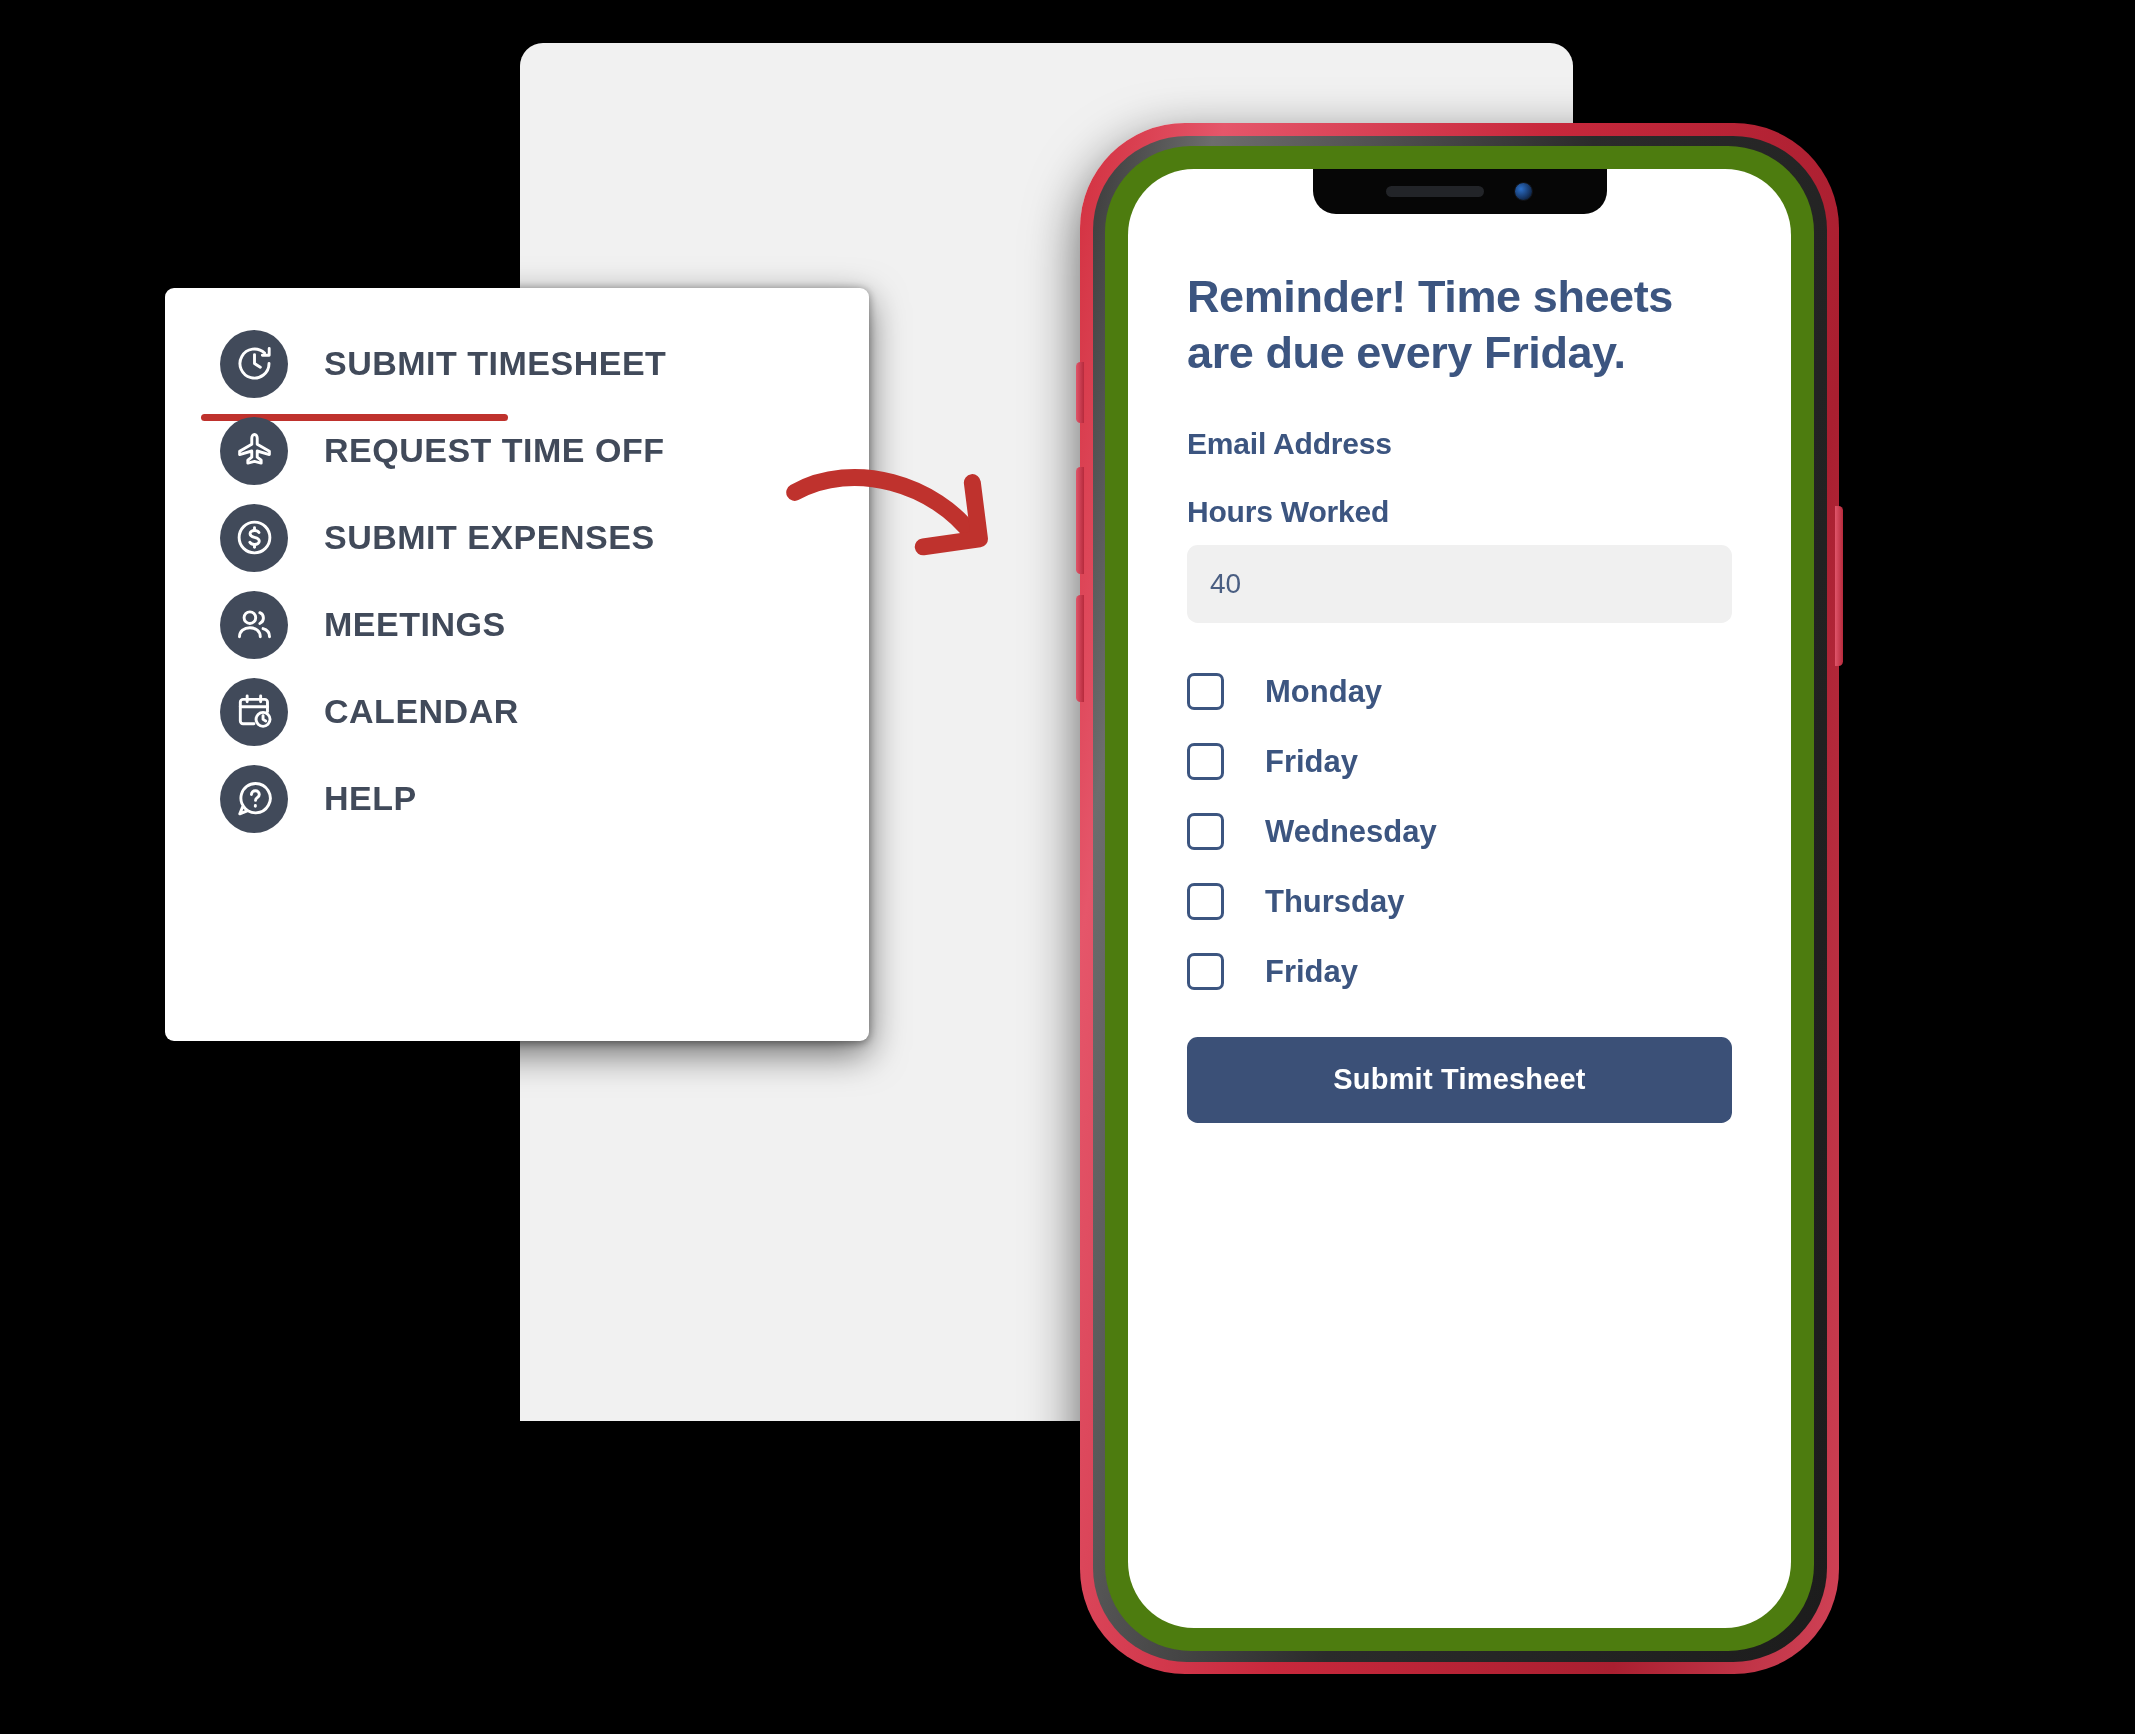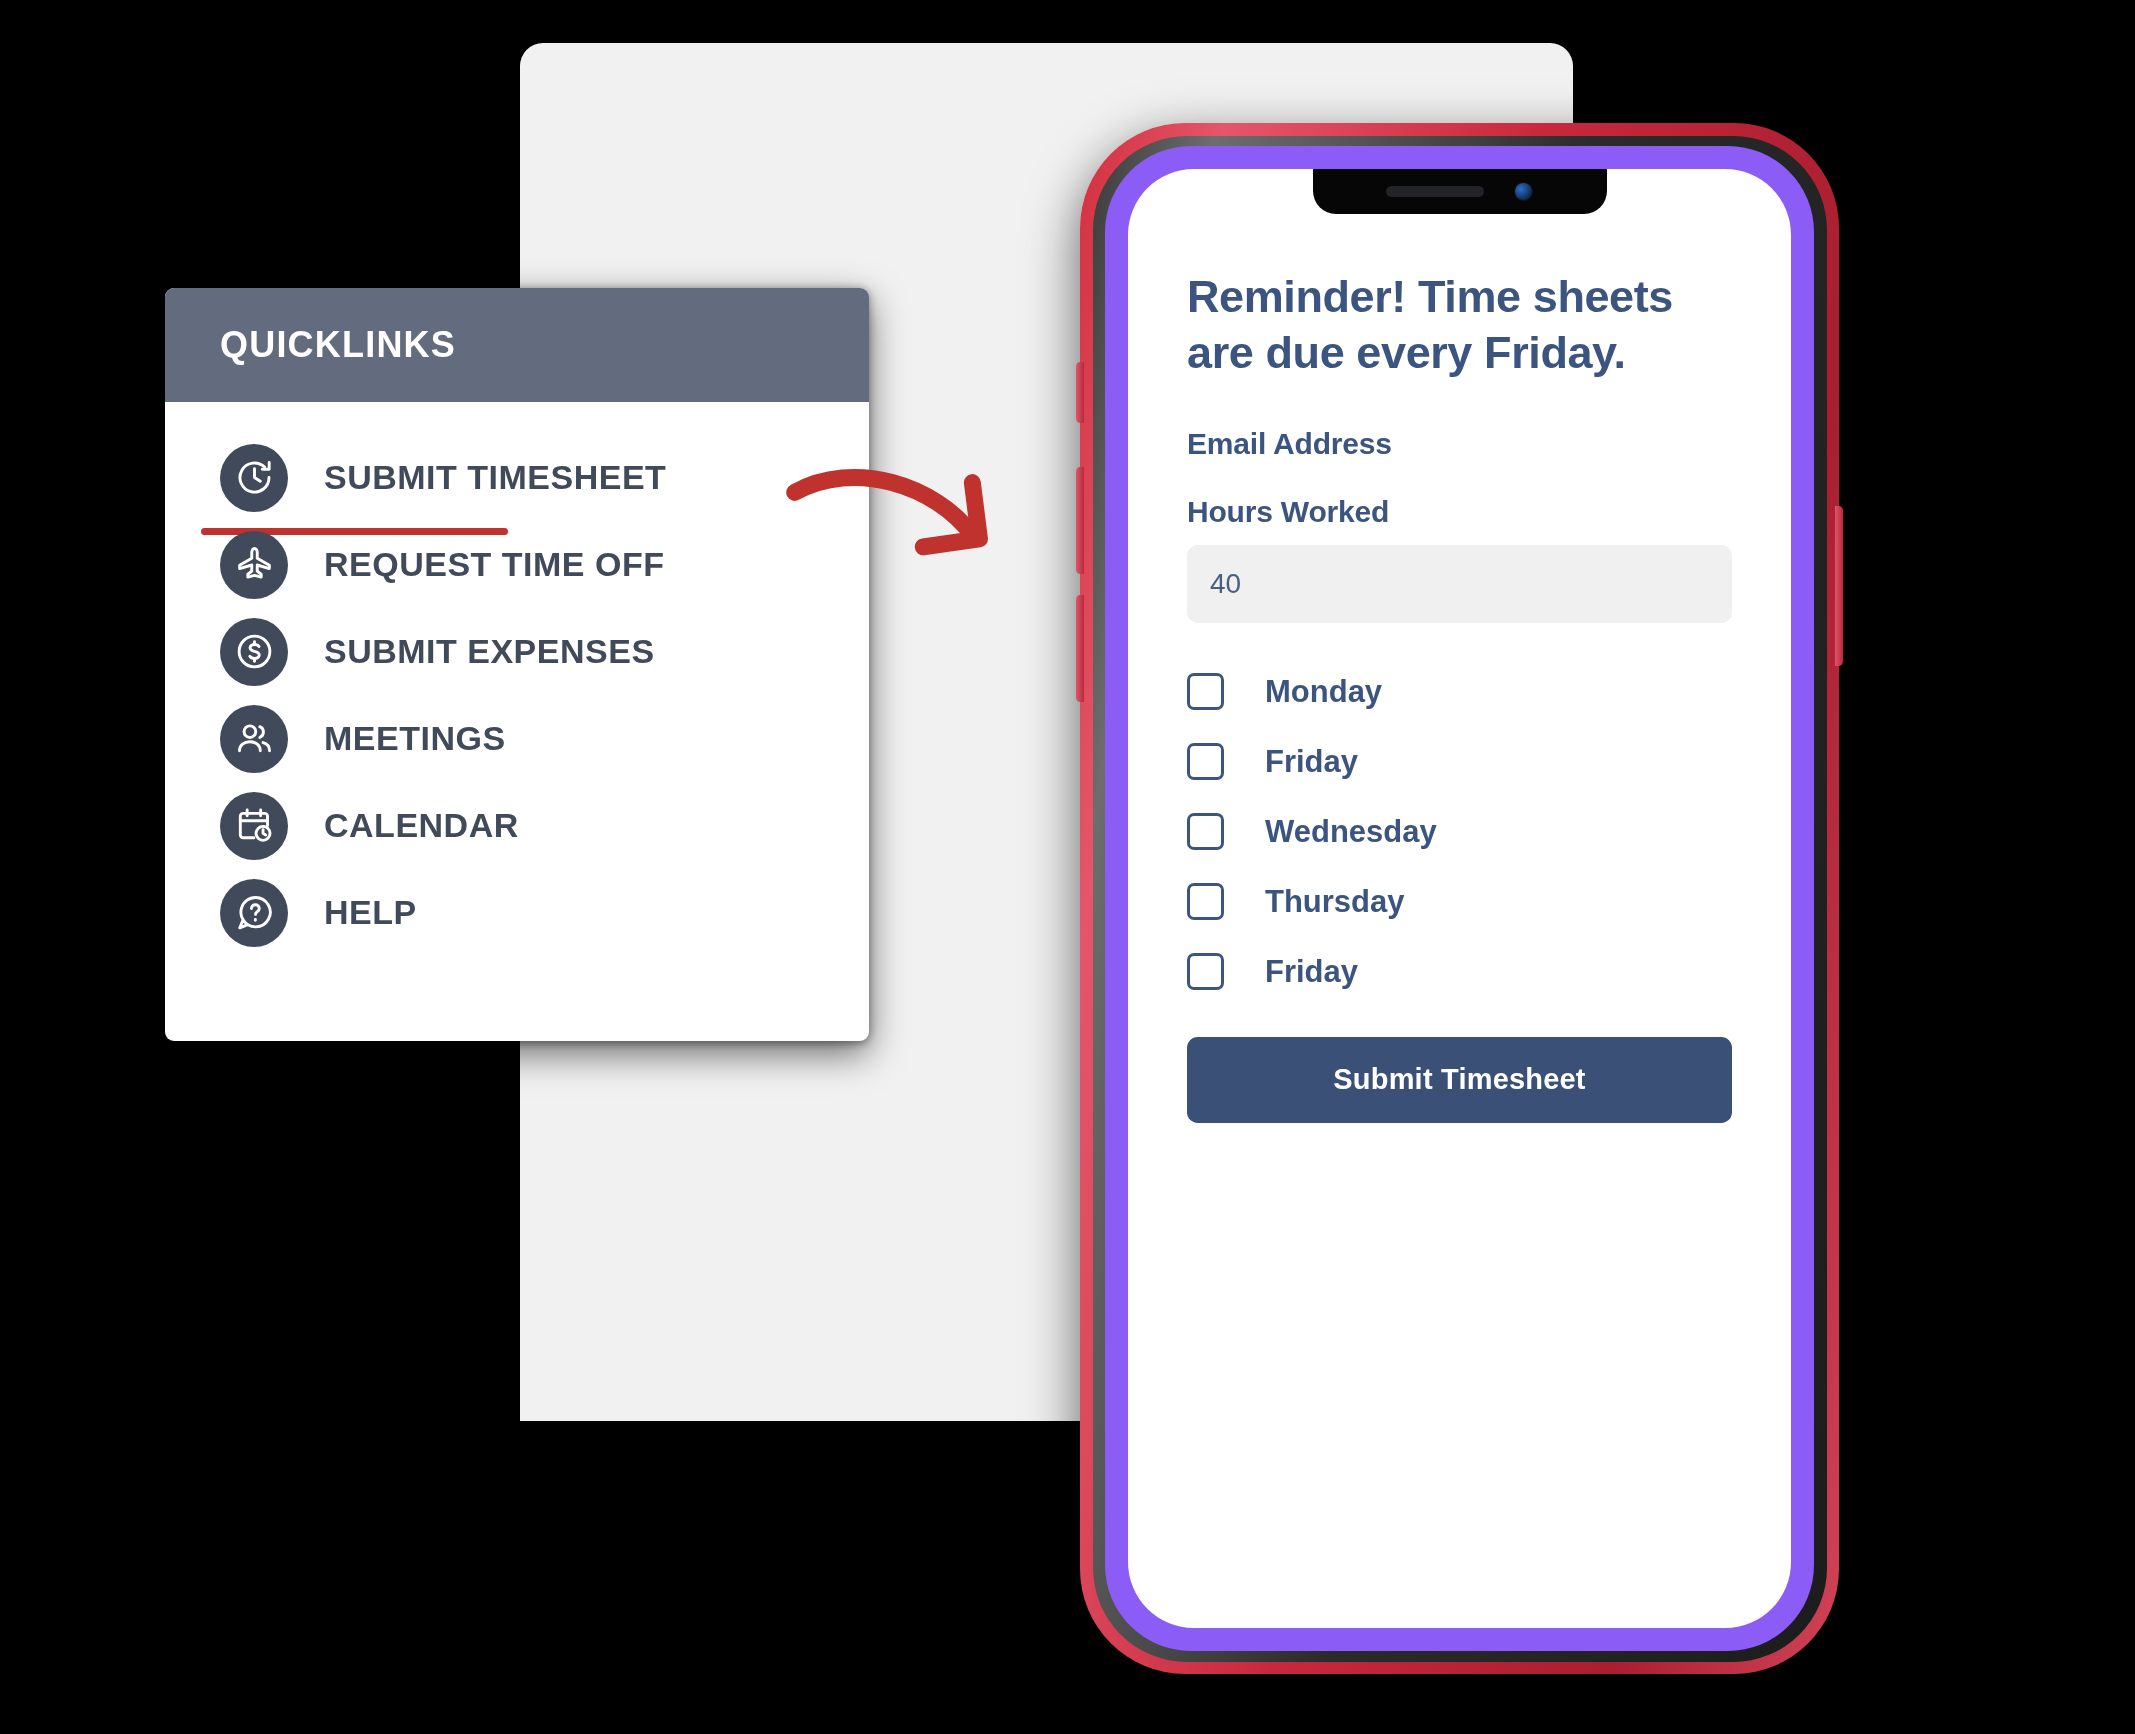--- a/index.html
+++ b/index.html
@@ -91,21 +91,21 @@
     box-shadow: 0 18px 53px rgba(0,0,0,0.6);
   }
   .phone-darkband {
     position: absolute; left: 12.5px; top: 12.5px; right: 12.5px; bottom: 12.5px;
     border-radius: 94px;
     background: linear-gradient(100deg,#3b3b3b 0%,#6d6d6d 12%,#2b2b2b 50%,#1c1c1c 100%);
   }
   .phone-body {
     position: absolute; left: 25px; top: 23px; right: 25px; bottom: 23px;
     border-radius: 86px;
-    background: #8b5cf6;
+    background: #4d7c0f;
     text-decoration: underline;
   }
   .phone-screen {
     position: absolute; left: 23px; top: 23px; right: 23px; bottom: 23px;
     border-radius: 66px;
     background: #ffffff;
     overflow: hidden;
   }
   .notch {
     position: absolute;
@@ -206,23 +206,20 @@
   }
 </style>
 </head>
 <body>
 
 <div id="stage">
 
   <div class="bg-card"></div>
 
   <div class="ql-panel">
-    <div class="ql-header">
-      <div class="ql-header-title">QUICKLINKS</div>
-    </div>
     <div class="ql-list">
 
       <div class="ql-item">
         <span class="ql-icon">
           <svg viewBox="0 0 24 24" fill="none" stroke="#ffffff" stroke-width="1.7" stroke-linecap="round" stroke-linejoin="round">
             <path d="M20.5 12a8.5 8.5 0 1 1-2.6-6.1"></path>
             <polyline points="20.6,3.2 20.6,7.2 16.6,7.2"></polyline>
             <polyline points="12,6.8 12,12 15.4,14.2"></polyline>
           </svg>
         </span>

